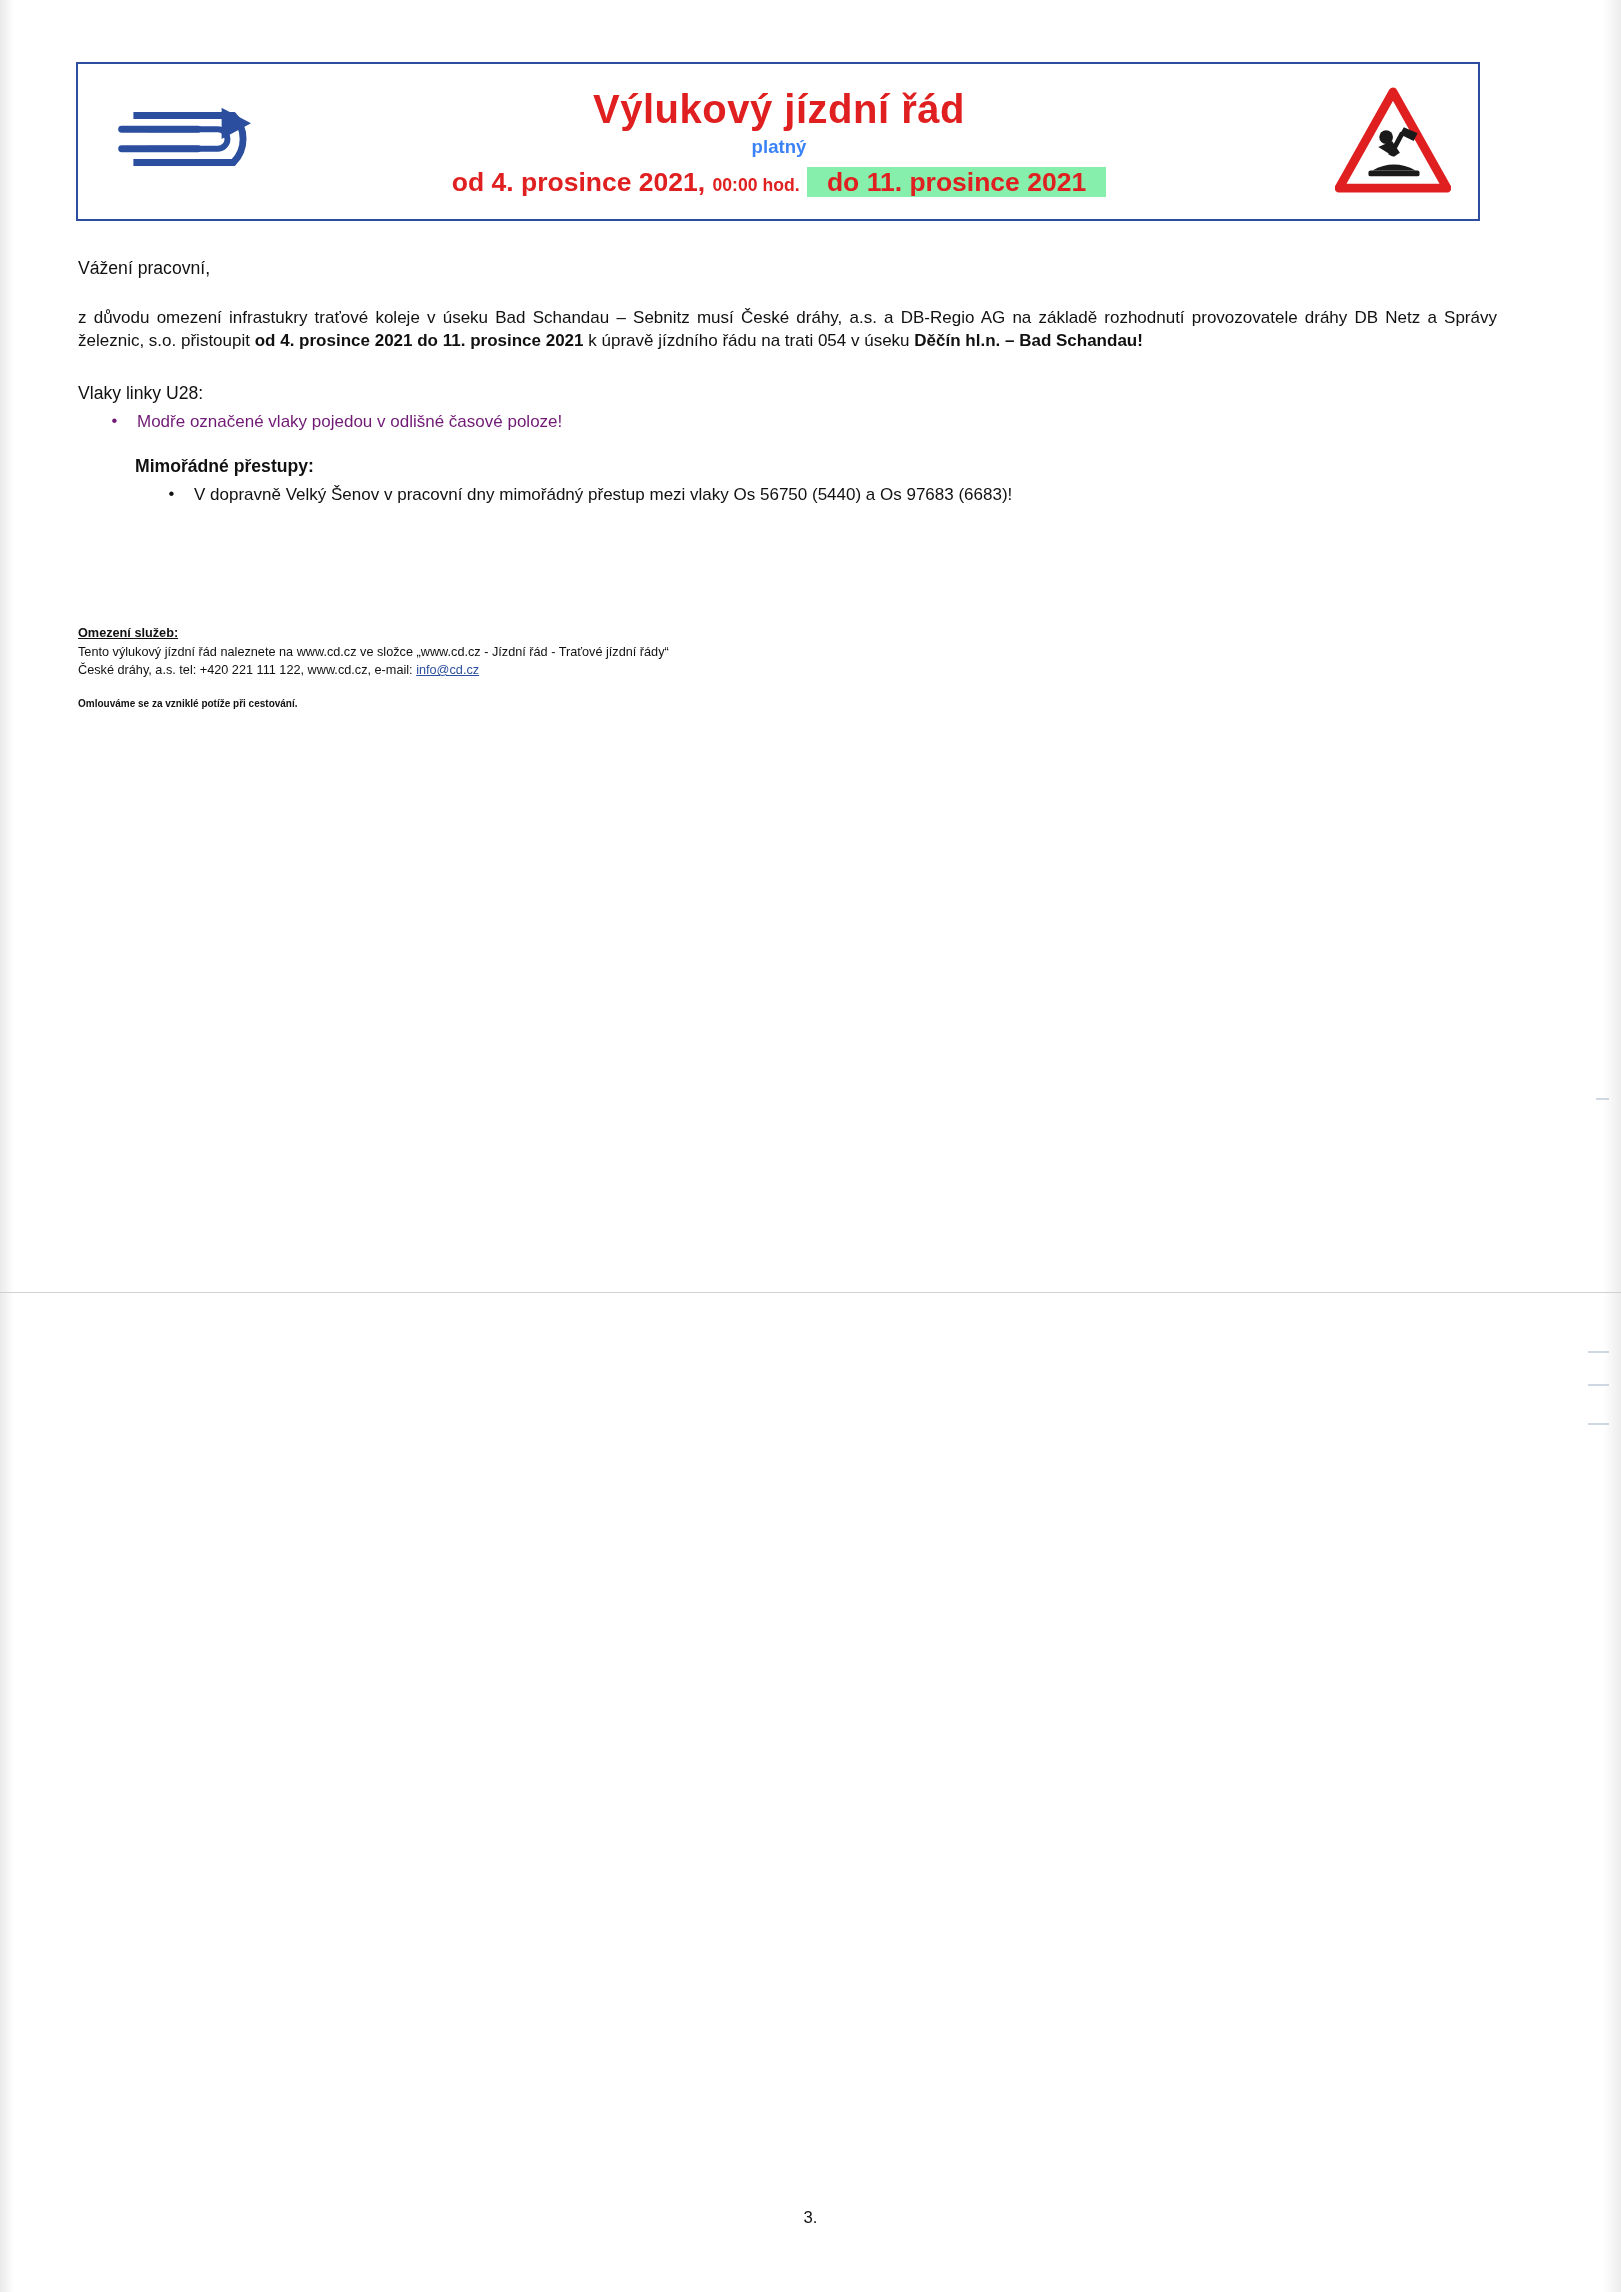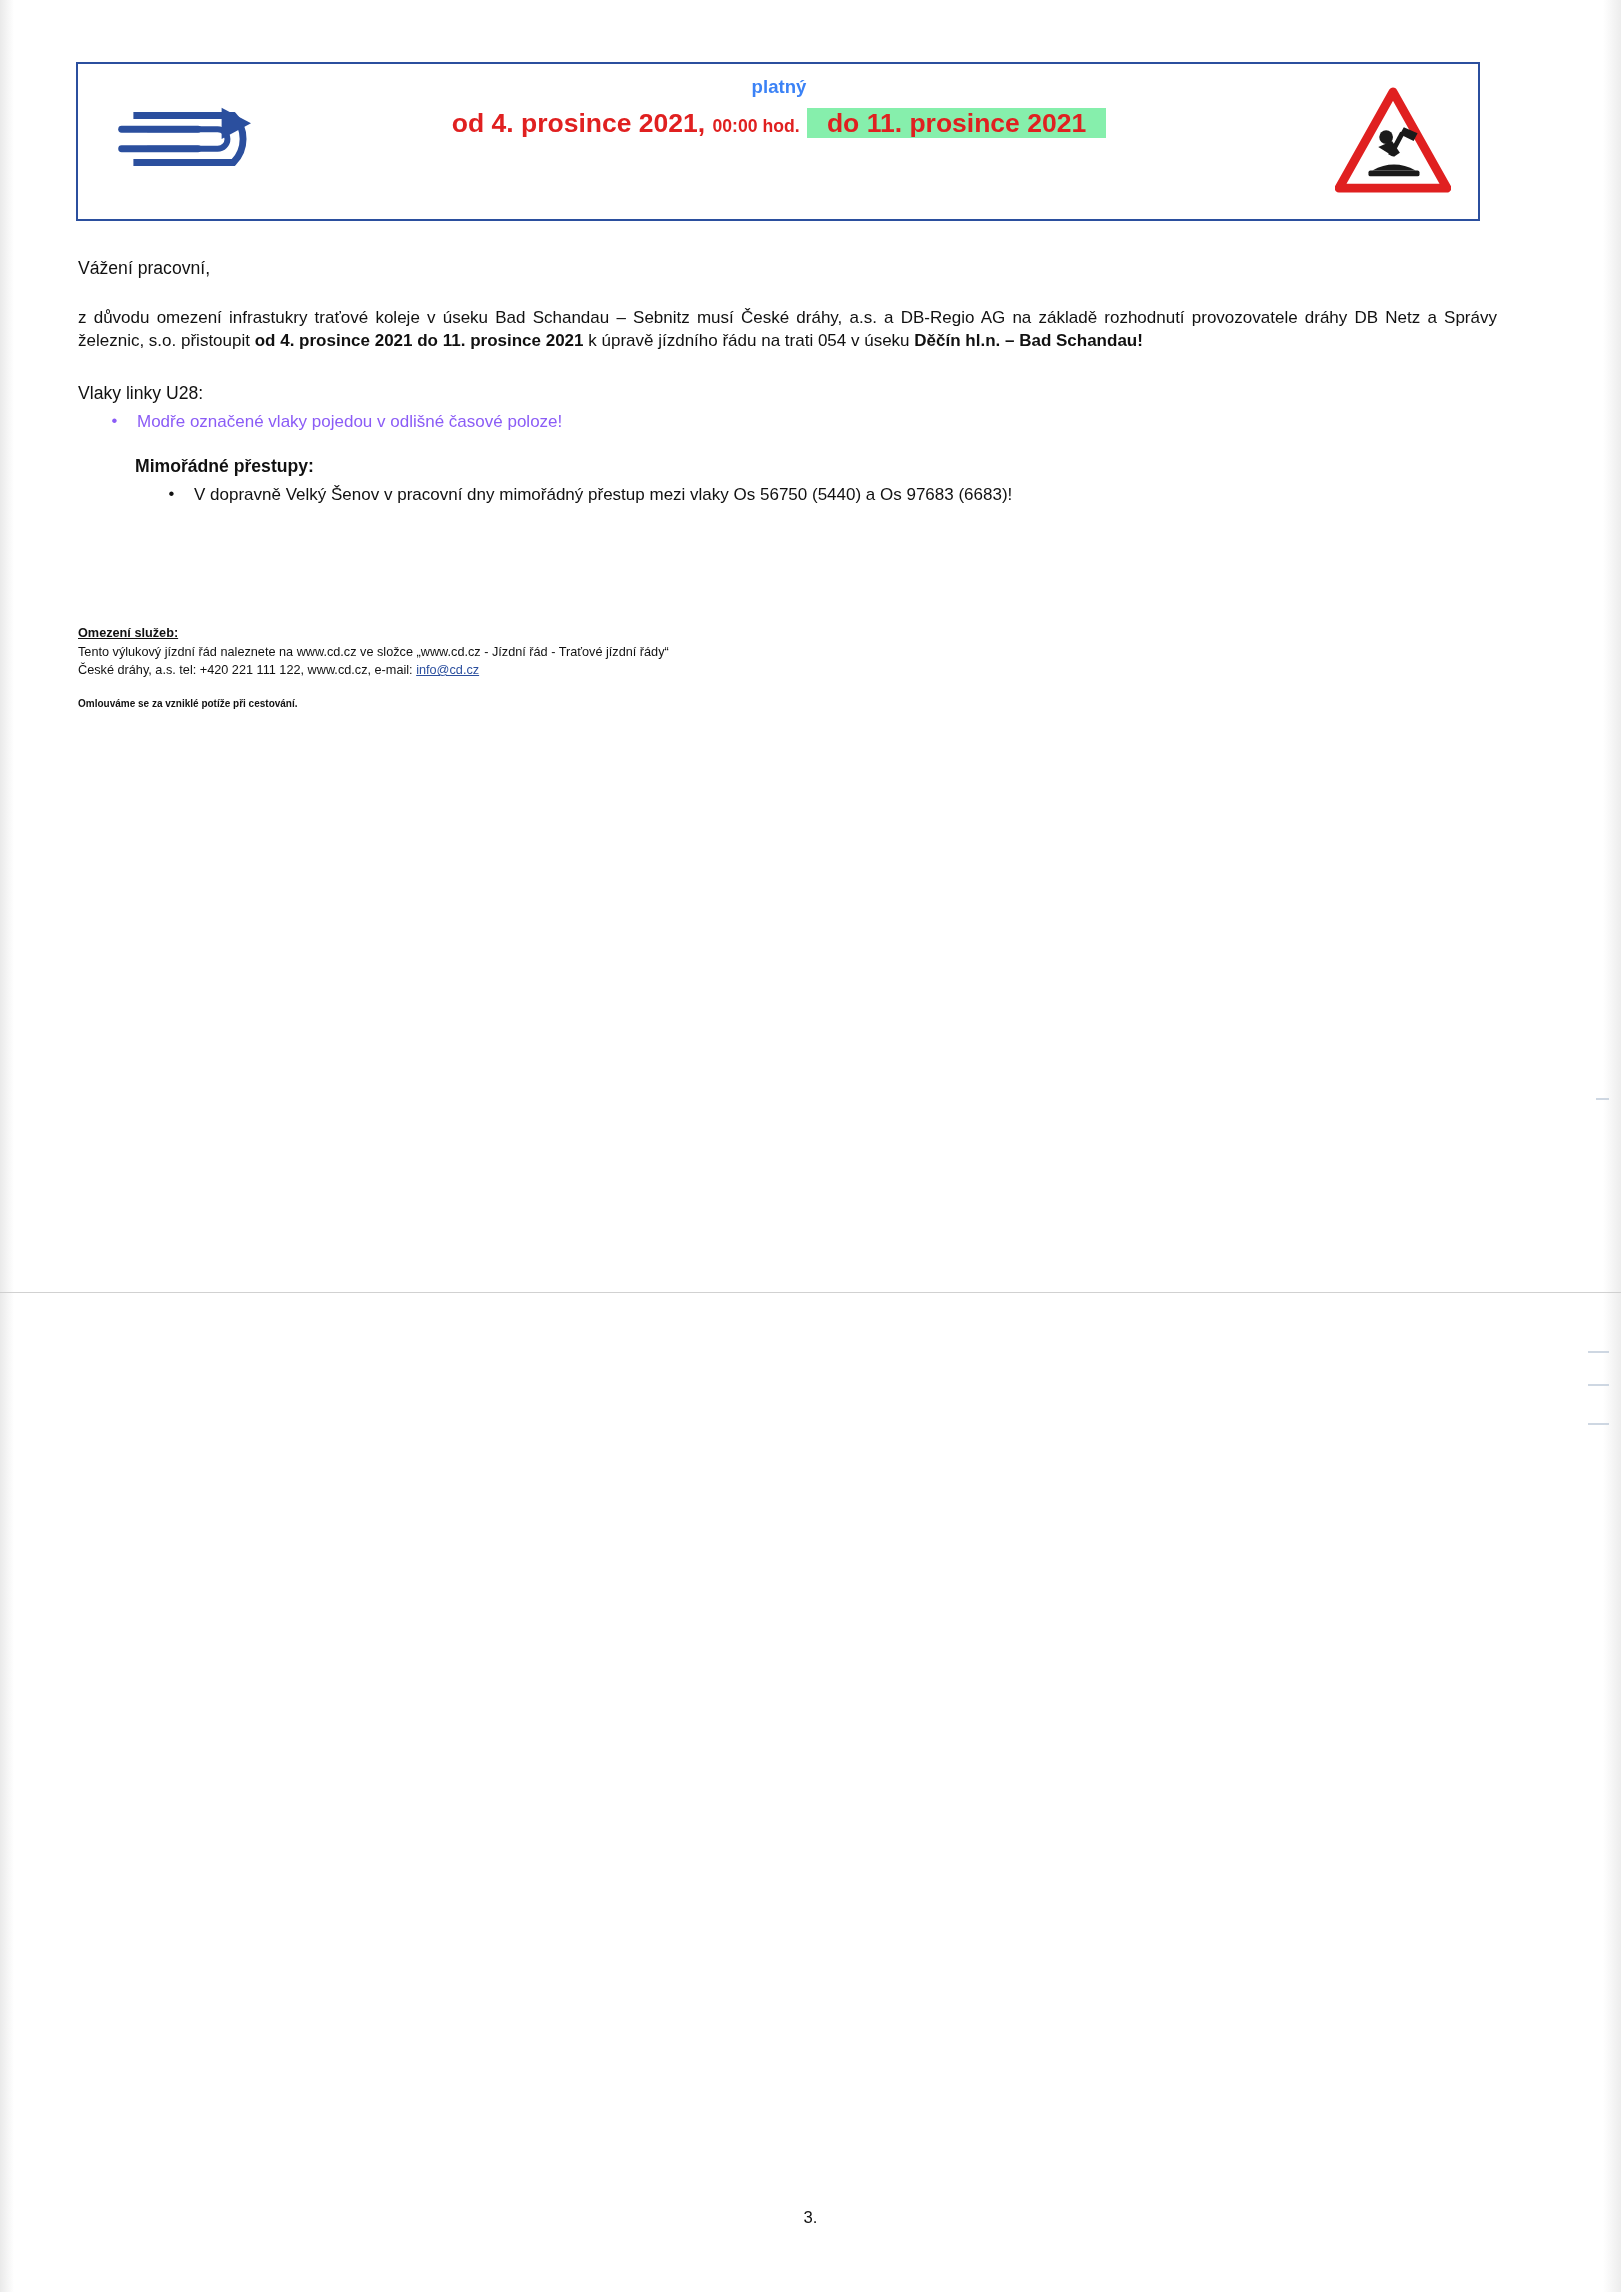--- a/index.html
+++ b/index.html
@@ -149,21 +149,21 @@
     margin-bottom: 3.9px;
     font-size: 17px;
   }
   ul.bullets li::before {
     content: "\2022";
     position: absolute;
     left: -25.5px;
     top: -1px;
     font-size: 16.7px;
   }
-  li.blue, li.blue::before { color: #8b5cf6; }
+  li.blue, li.blue::before { color: #701a75; }
 
   .sub-head {
     margin: 0 0 5.9px 57px;
     font-weight: bold;
     font-size: 17.6px;
   }
   ul.bullets.sub {
     padding-left: 116px;
   }
 
@@ -226,20 +226,21 @@
       </g>
       <g stroke="#2b4f9e" stroke-width="7" stroke-linecap="round">
         <line x1="18" y1="40" x2="96" y2="40"></line>
         <line x1="18" y1="60" x2="96" y2="60"></line>
       </g>
       <path d="M120 18 L150 34 L120 50 Z" fill="#2b4f9e"></path>
     </svg>
   </div>
 
   <div class="banner-center">
+    <div class="banner-title">Výlukový jízdní řád</div>
     <div class="banner-sub">platný</div>
     <div class="banner-dates">
       <span>od 4. prosince 2021,</span>
       <span class="hod">00:00 hod.</span>
       <span class="hl">do 11. prosince 2021</span>
     </div>
   </div>
 
   <div class="banner-sign">
     <svg viewBox="0 0 118 112" width="116" height="110" aria-hidden="true">

